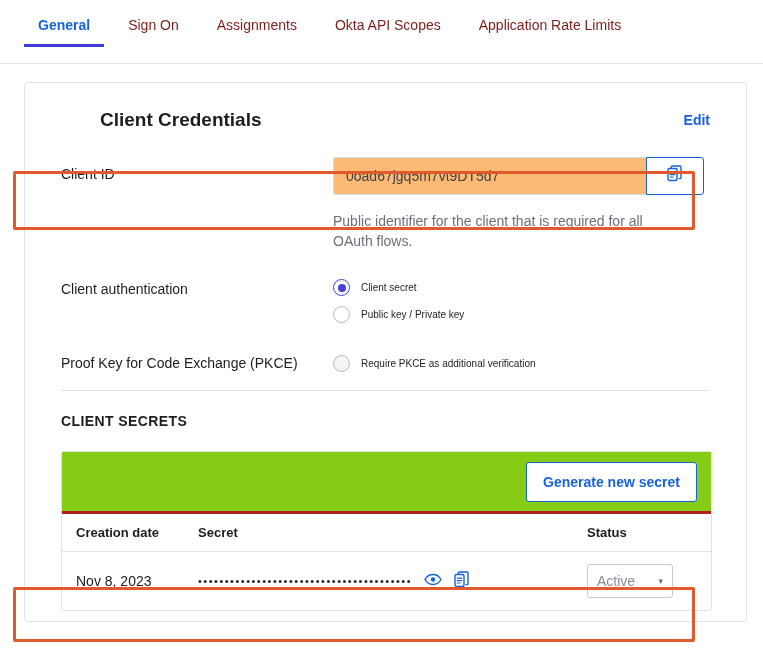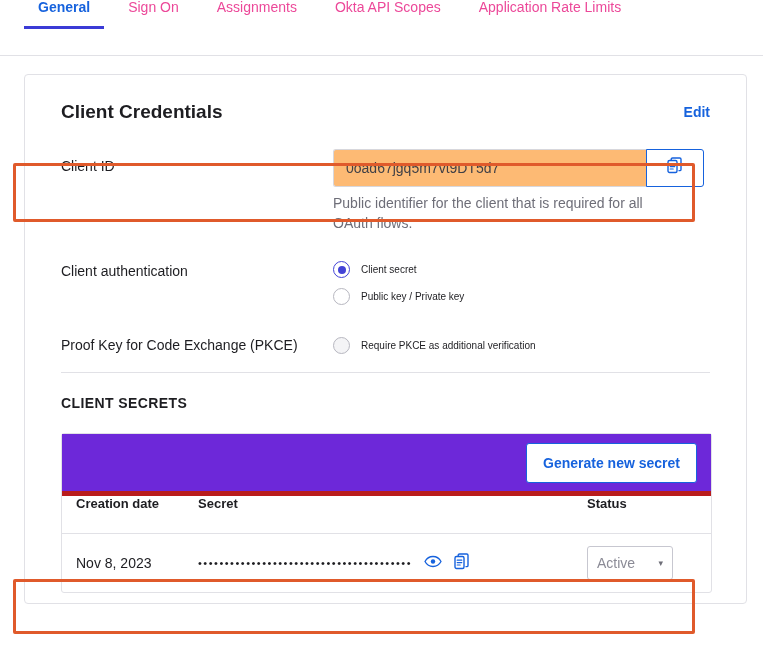--- a/index.html
+++ b/index.html
@@ -11,30 +11,30 @@
     height: 672px;
     background: #ffffff;
     font-family: "Liberation Sans", sans-serif;
     color: #1d1d21;
     overflow: hidden;
   }
 
   
   .tabbar {
     display: flex;
-    align-items: flex-start;
-    height: 56px;
+    align-items: center;
+    height: 64px;
     padding: 0 24px;
     border-bottom: 1px solid #e1e1e6;
     box-sizing: border-box;
     background: #fff;
   }
   .tab {
     font-size: 14px;
-    color: #ec4899;
+    color: #7f1d1d;
     padding: 0 14px 14px 14px;
     margin-right: 10px;
     cursor: pointer;
     white-space: nowrap;
     position: relative;
     line-height: 1;
   }
   .tab.active {
     color: #1662dd;
     font-weight: bold;
@@ -61,20 +61,21 @@
     background: #ffffff;
     box-sizing: border-box;
     padding: 26px 36px 10px 36px;
     position: relative;
   }
   .card-header {
     display: flex;
     align-items: center;
     justify-content: space-between;
     margin-bottom: 26px;
+    margin-left: 39px;
   }
   .card-title {
     font-size: 19px;
     font-weight: bold;
     color: #1d1d21;
   }
   .edit-link {
     font-size: 14px;
     font-weight: bold;
     color: #1662dd;
@@ -128,21 +129,21 @@
     align-items: center;
     justify-content: center;
     cursor: pointer;
     box-sizing: border-box;
     margin-left: -1px;
   }
   .helper-text {
     font-size: 14px;
     color: #6e6e78;
     line-height: 20px;
-    margin-top: 6px;
+    margin-top: 16px;
     max-width: 345px;
   }
 
   
   .choice {
     display: flex;
     align-items: center;
     margin-bottom: 10px;
   }
   .radio {
@@ -202,45 +203,45 @@
     margin-bottom: 22px;
   }
   .secrets-table {
     border: 1px solid #e1e1e6;
     border-radius: 3px;
     box-sizing: border-box;
     width: 651px;
     background: #fff;
   }
   .secrets-toolbar {
-    background: #6d28d9;
+    background: #84cc16;
     height: 62px;
     display: flex;
     align-items: center;
     justify-content: flex-end;
     padding: 0 14px;
     box-sizing: border-box;
-    border-bottom: 5px solid #b91c1c;
+    border-bottom: 3px solid #b91c1c;
   }
   .generate-btn {
     height: 38px;
     border: 1px solid #1662dd;
     border-radius: 3px;
     background: #fff;
     color: #1662dd;
     font-size: 14px;
     font-weight: bold;
     padding: 0 16px;
     display: flex;
     align-items: center;
     cursor: pointer;
   }
   .thead {
     display: flex;
-    align-items: flex-start;
+    align-items: center;
     height: 38px;
     padding: 0 14px;
     box-sizing: border-box;
     border-bottom: 1px solid #e1e1e6;
     font-size: 13px;
     font-weight: bold;
     color: #1d1d21;
   }
   .th-date { width: 122px; flex: 0 0 122px; }
   .th-secret { flex: 1; }

